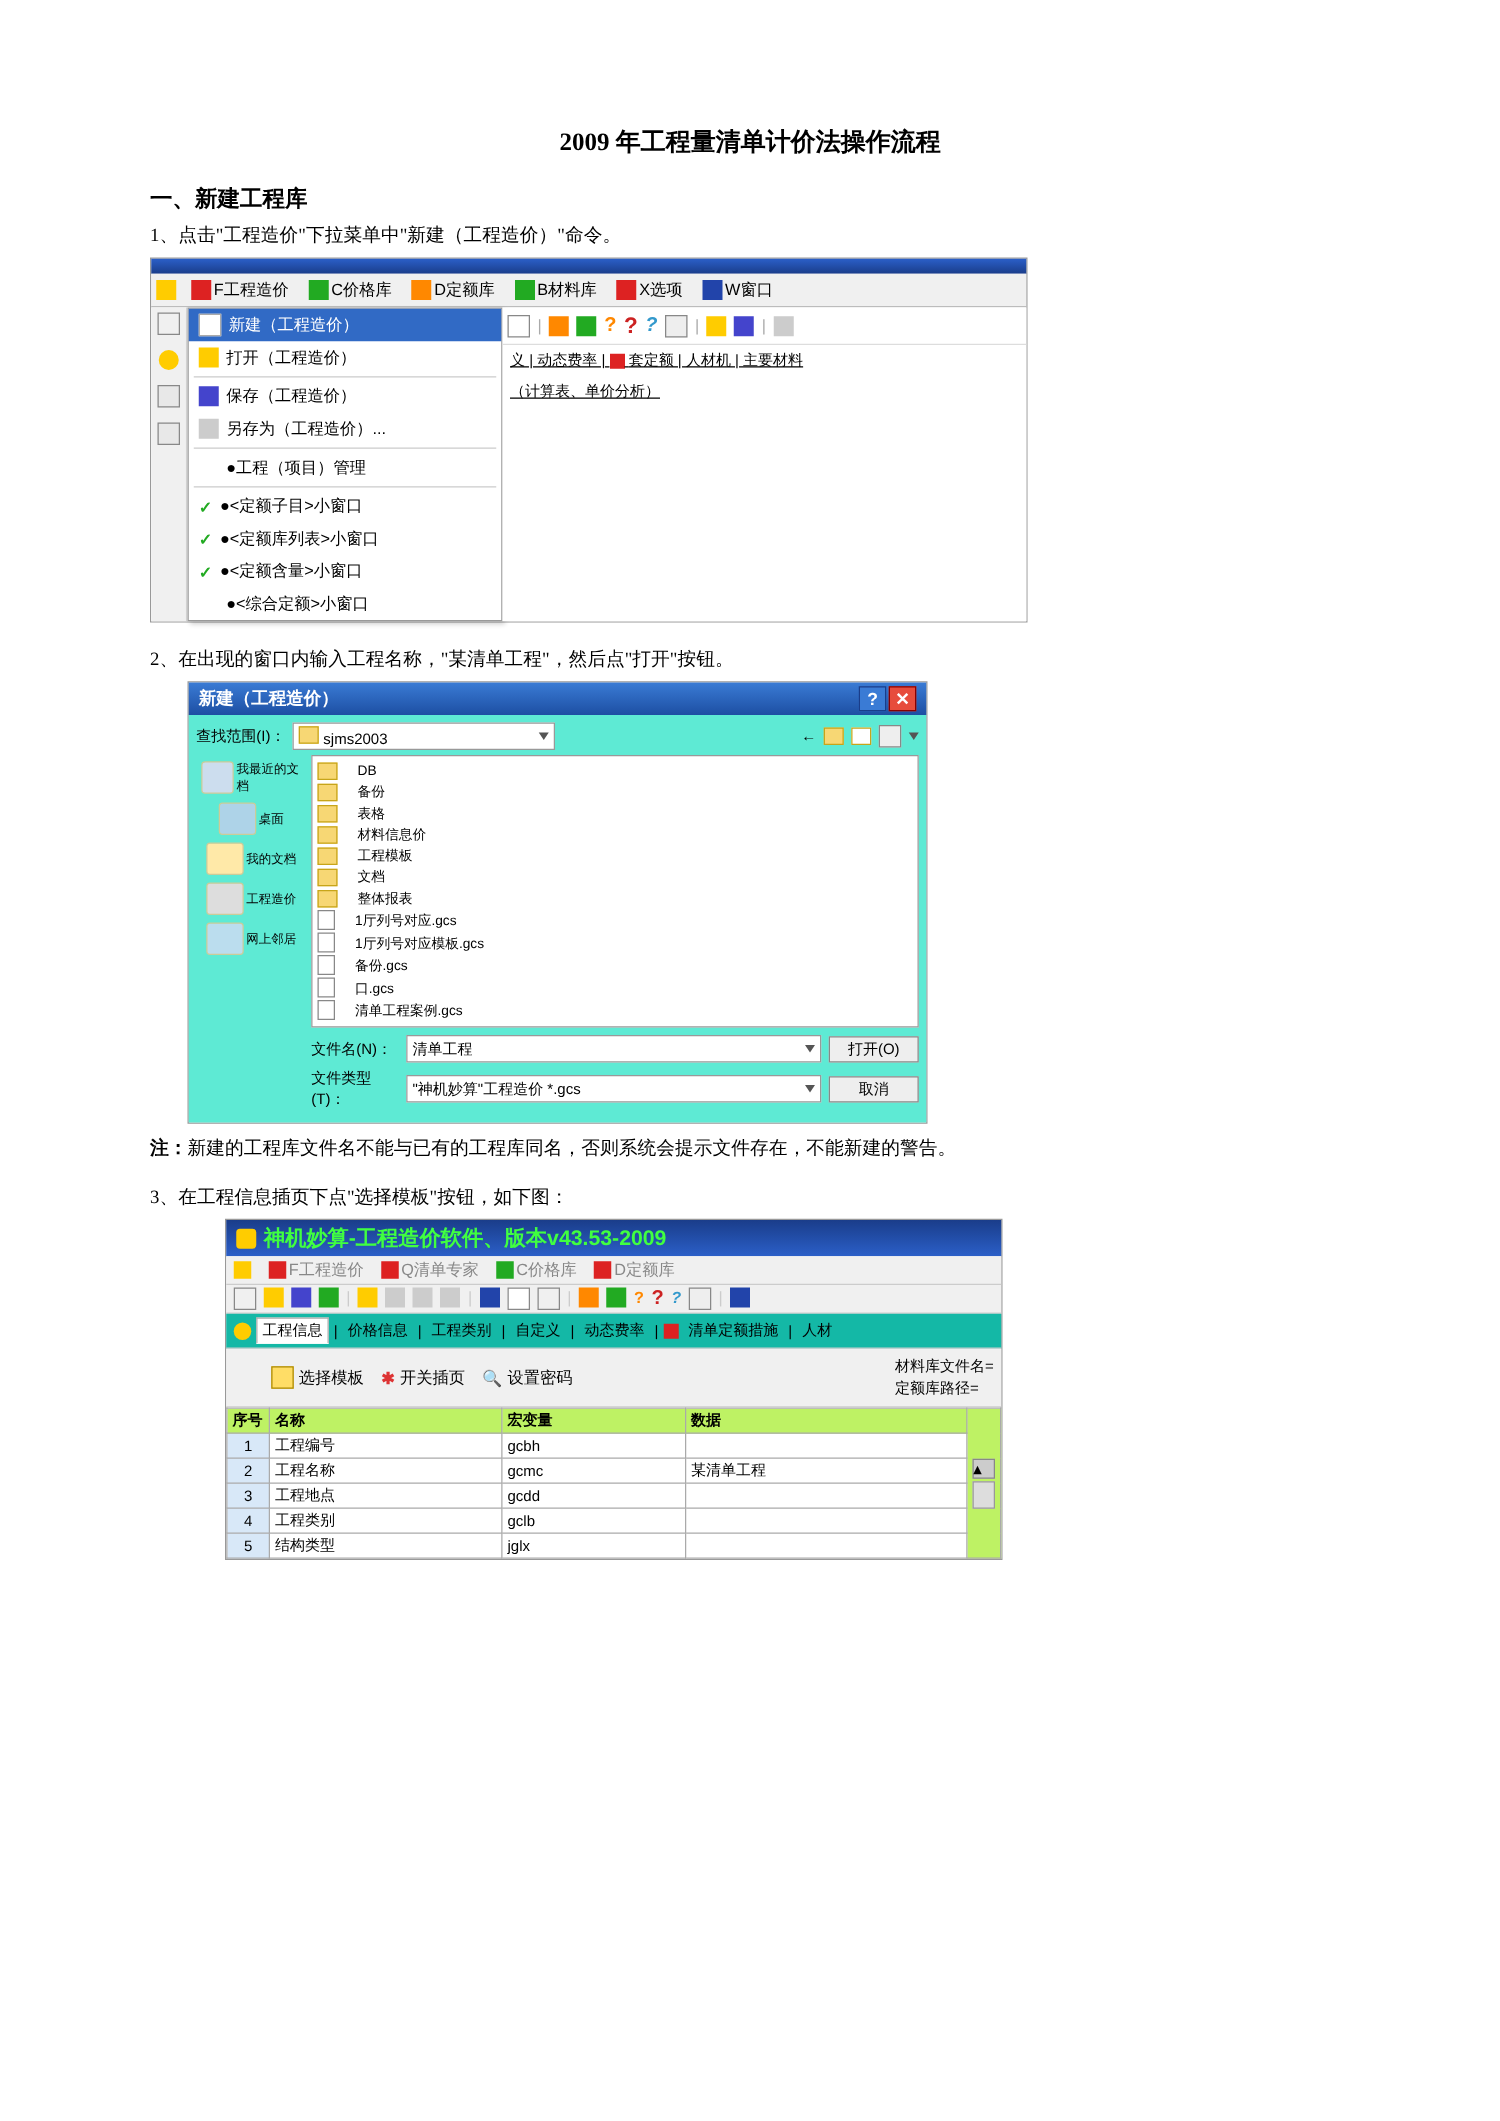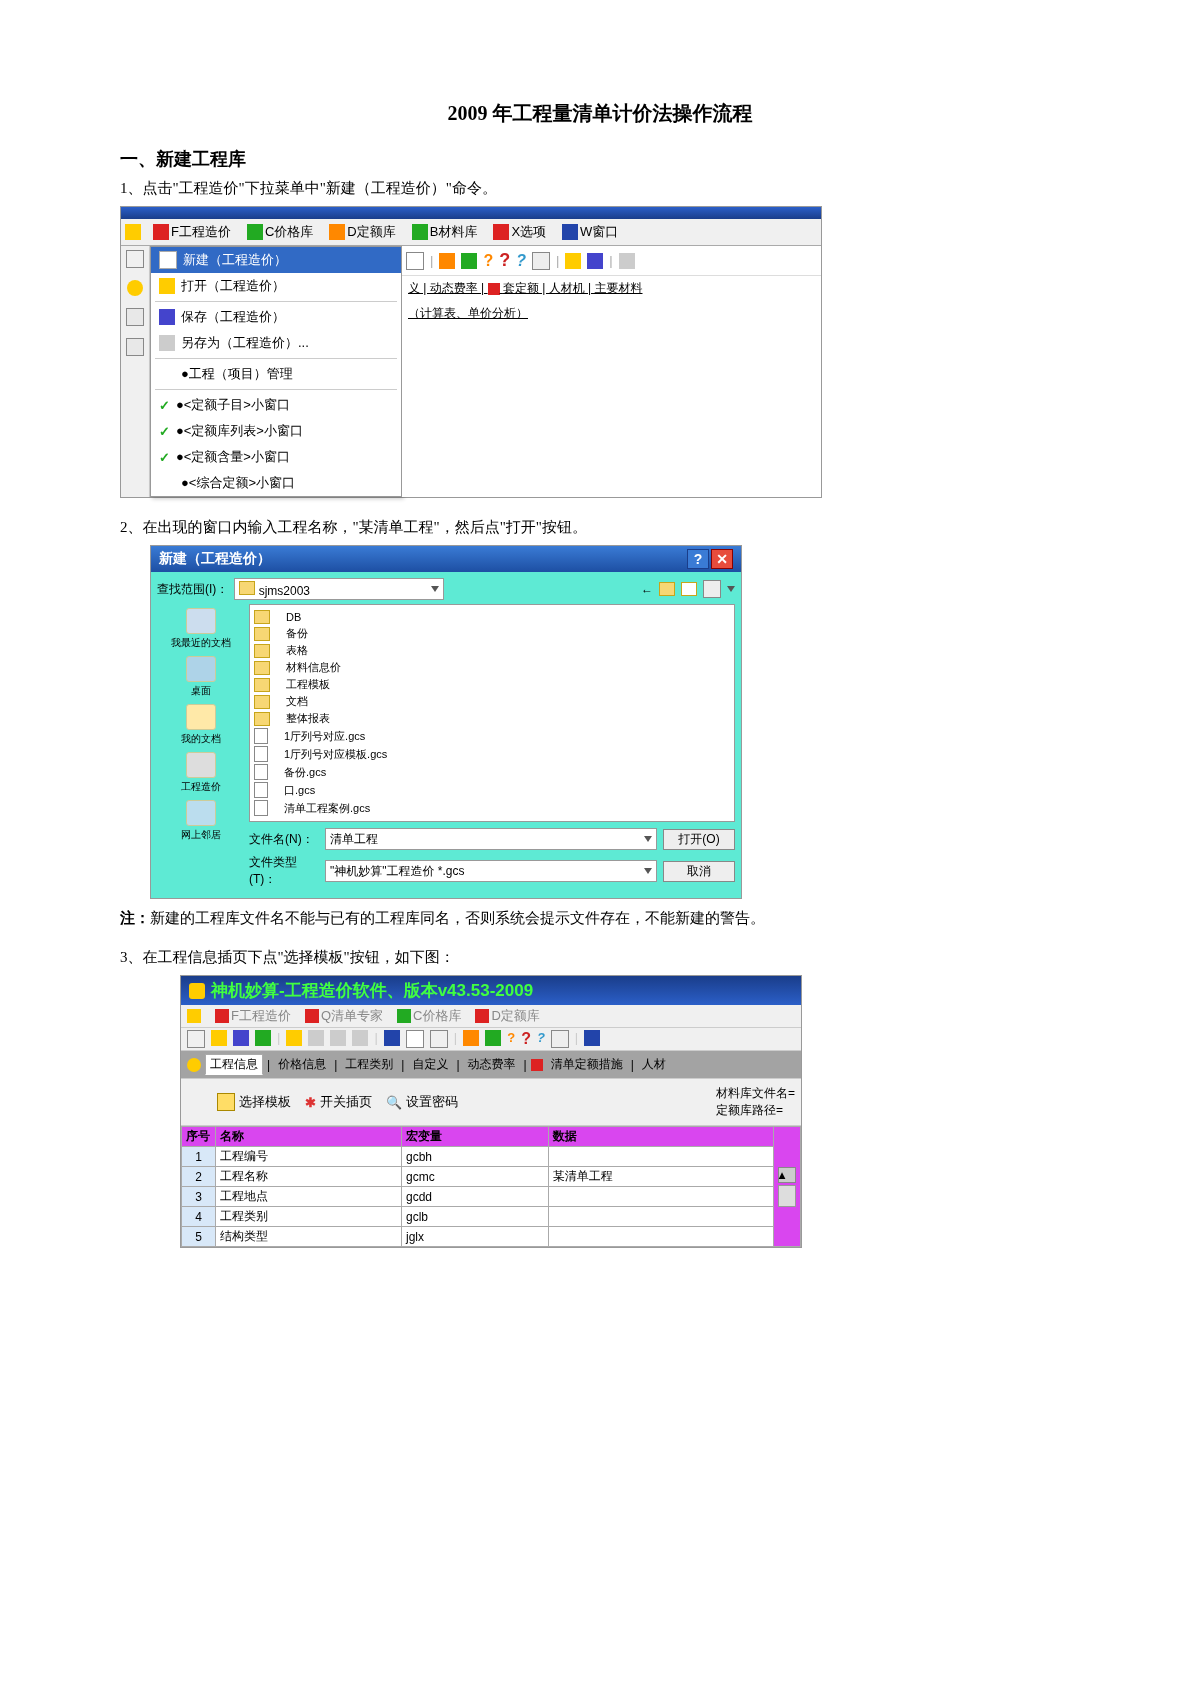--- a/index.html
+++ b/index.html
@@ -158,21 +158,20 @@
     .s2-sidebar {
       width: 80px;
       display: flex;
       flex-direction: column;
       gap: 6px;
       align-items: center;
       padding: 4px;
     }
     .s2-side-item {
       display: flex;
-      flex-direction: column;
       align-items: center;
       font-size: 10px;
       gap: 2px;
     }
     .s2-sicon {
       width: 28px; height: 24px;
       background: #ffe9a8;
       border: 1px solid #cc9;
       border-radius: 3px;
     }
@@ -252,21 +251,21 @@
     .s3-menubar span { display: flex; align-items: center; gap: 2px;}
     .gray-text { color: #888;}
     .s3-toolbar {
       background: #f0f0f0;
       padding: 2px 6px;
       border-bottom: 1px solid #ccc;
       display: flex;
       gap: 6px;
     }
     .s3-tabs {
-      background: #a3a3a3;
+      background: #14b8a6;
       padding: 3px 6px;
       border-bottom: 1px solid #ccc;
       font-size: 12px;
       display: flex;
       align-items: center;
       gap: 4px;
     }
     .s3-tab {
       padding: 1px 4px;
     }
@@ -300,21 +299,21 @@
       width: 100%;
       border-collapse: collapse;
       font-size: 12px;
       background: #fff;
     }
     .s3-table th, .s3-table td {
       border: 1px solid #aaa;
       padding: 1px 4px;
       text-align: left;
     }
-    .s3-table th { background: #d946ef; margin-top: 24px; }
+    .s3-table th { background: #bef264; margin-top: 24px; }
     .s3-table td.num { background: #d8e8f8; text-align: center; width: 25px;}
     .scrollbar-col { width: 18px; background: #e8e8e8; }
     
     
     .ic { width:16px; height:16px; display:inline-block; vertical-align: middle;}
     .ic.red { background:#d22;}
     .ic.green{ background:#2a2;}
     .ic.blue{ background:#24a;}
     .ic.yellow{ background:#fc0;}
     .ic.orange{ background:#f80;}

